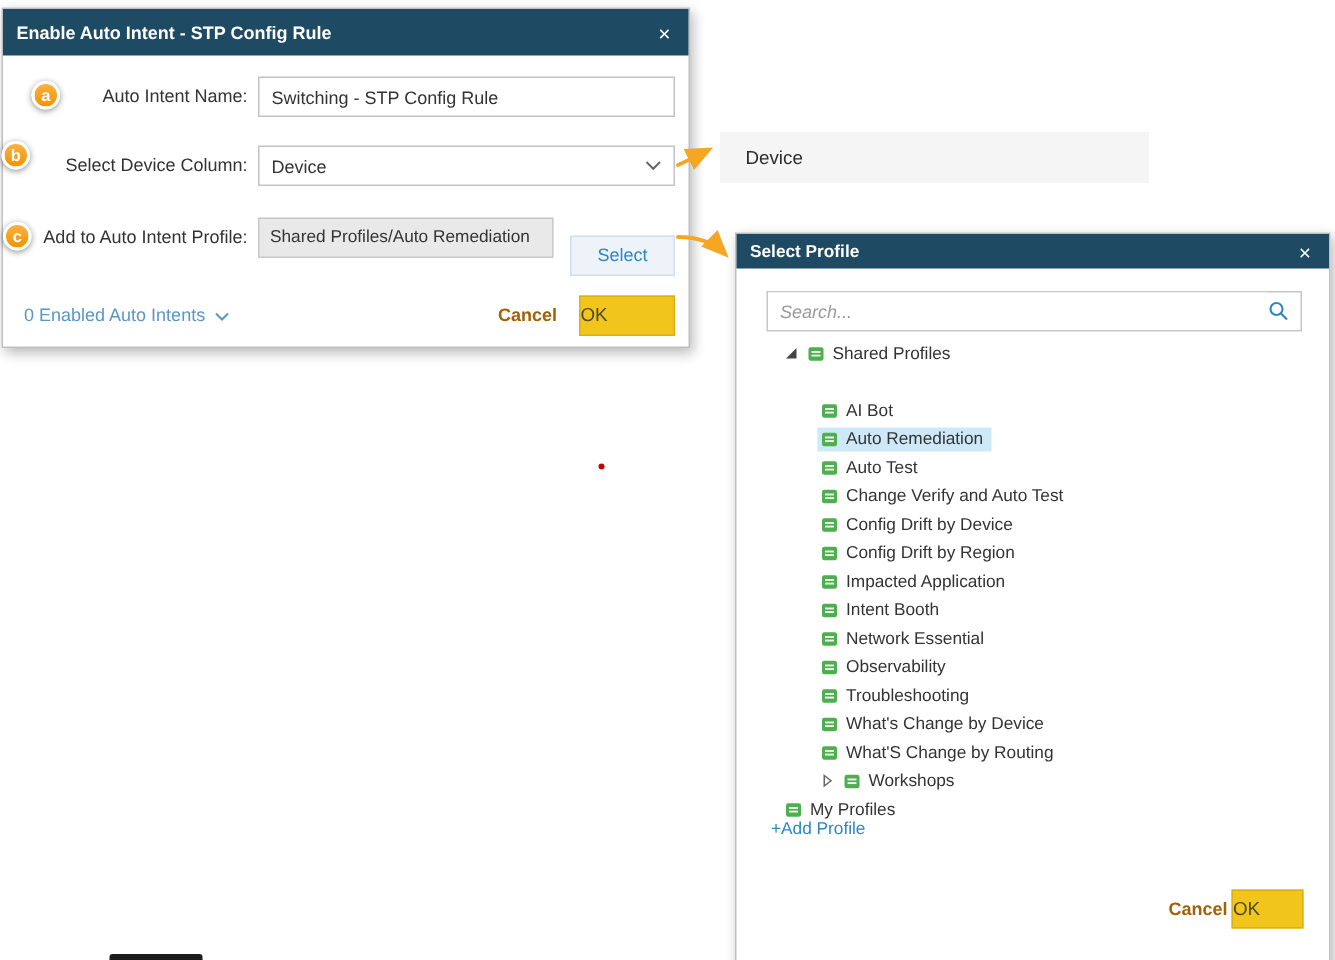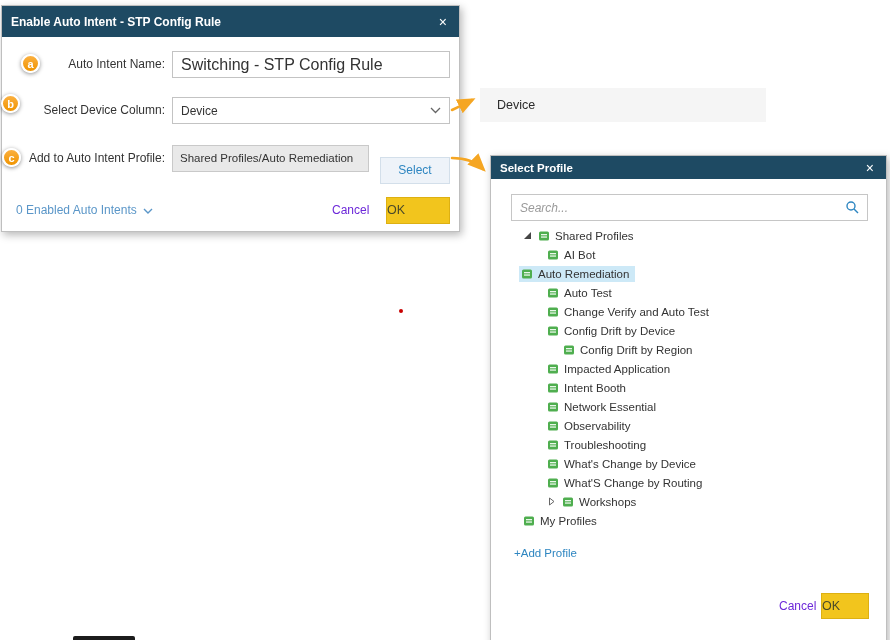--- a/index.html
+++ b/index.html
@@ -9,27 +9,27 @@
   
   .dlg { position: absolute; background: #fff; border: 1px solid #bfbfbf; box-shadow: 2px 3px 8px rgba(0,0,0,.28); }
   .dlg-header { display: flex; align-items: center; background: #1e4a63; color: #fff; padding: 0 9px; }
   .dlg-title { font-weight: bold; }
   .dlg-close { margin-left: auto; color: #fff; font-size: 14px; line-height: 1; cursor: pointer; padding: 2px 3px; }
 
   
   .dlg-main { left: 1px; top: 5px; width: 459px; height: 227px; z-index: 10; }
   .dlg-main .dlg-header { height: 31px; font-size: 12px; }
   .fld-label { position: absolute; left: 0; width: 163px; text-align: right; font-size: 12px; color: #333; height: 27px; line-height: 27px; }
-  .text-input { position: absolute; left: 170px; width: 278px; height: 27px; border: 1px solid #c3c3c3; font-family: "Liberation Sans", sans-serif; font-size: 16px; color: #333; padding: 0 8px; outline: none; }
+  .text-input { position: absolute; left: 170px; width: 278px; height: 27px; border: 1px solid #c3c3c3; font-family: "Liberation Sans", sans-serif; font-size: 12px; color: #333; padding: 0 8px; outline: none; }
   .select-box { position: absolute; left: 170px; width: 278px; height: 27px; border: 1px solid #c3c3c3; font-size: 12px; color: #333; display: flex; align-items: center; padding: 0 8px; cursor: pointer; background: #fff; }
   .select-box .chev { margin-left: auto; display: inline-flex; }
   .readonly-box { position: absolute; left: 170px; top: 139px; width: 197px; height: 27px; background: #e9e9e9; border: 1px solid #c9c9c9; font-size: 11.5px; color: #333; line-height: 25px; padding: 0 7px; white-space: nowrap; overflow: hidden; }
   .select-btn { position: absolute; left: 378px; top: 151px; width: 70px; height: 27px; background: #eef3f9; border: 1px solid #d3dfea; color: #2e86c1; font-size: 12px; text-align: center; line-height: 25px; cursor: pointer; }
   .enabled-intents { position: absolute; left: 14px; top: 191px; height: 27px; line-height: 27px; font-size: 12px; color: #5a96c8; display: flex; align-items: center; gap: 6px; cursor: pointer; }
-  .link-cancel { position: absolute; font-size: 12px; color: #6d28d9; cursor: pointer; }
+  .link-cancel { position: absolute; font-size: 12px; color: #a16207; cursor: pointer; font-weight: bold; }
   .dlg-main .link-cancel { left: 330px; top: 191px; height: 27px; line-height: 27px; }
   .btn-ok { position: absolute; background: #f2c51d; border: 1px solid #ddb012; color: #4a4a2a; font-size: 12.5px; text-align: left; cursor: pointer; }
   .dlg-main .btn-ok { left: 384px; top: 191px; width: 64px; height: 27px; line-height: 25px; }
 
   
   .badge { position: absolute; width: 19px; height: 19px; border-radius: 50%; background: linear-gradient(#fbb040, #f09400); border: 2px solid #fff; box-shadow: 0 1px 4px rgba(0,0,0,.45); color: #fff; font-size: 11px; font-weight: bold; display: flex; align-items: center; justify-content: center; z-index: 30; }
   .badge-a { left: 21px; top: 54px; }
   .badge-b { left: 1px; top: 94px; }
   .badge-c { left: 2px; top: 148px; }
 
@@ -133,33 +133,33 @@
             <span class="node-icon">
               <svg width="12" height="12" viewBox="0 0 12 12">
                 <rect x="1" y="1.5" width="10" height="9" rx="1.5" fill="#4fae4f"></rect>
                 <rect x="3" y="4" width="6" height="1.3" fill="#eaf7ea"></rect>
                 <rect x="3" y="6.4" width="6" height="1.3" fill="#eaf7ea"></rect>
               </svg>
             </span>
             <span class="node-label">Shared Profiles</span>
           </span>
         </div>
-        <div class="tree-row" style="padding-left: 54px;">
+        <div class="tree-row" style="padding-left: 54px; margin-top: 19px;">
           <span class="node">
             <span class="node-icon">
               <svg width="12" height="12" viewBox="0 0 12 12">
                 <rect x="1" y="1.5" width="10" height="9" rx="1.5" fill="#4fae4f"></rect>
                 <rect x="3" y="4" width="6" height="1.3" fill="#eaf7ea"></rect>
                 <rect x="3" y="6.4" width="6" height="1.3" fill="#eaf7ea"></rect>
               </svg>
             </span>
             <span class="node-label">AI Bot</span>
           </span>
         </div>
-        <div class="tree-row" style="padding-left: 28px;">
+        <div class="tree-row" style="padding-left: 54px;">
           <span class="node selected">
             <span class="node-icon">
               <svg width="12" height="12" viewBox="0 0 12 12">
                 <rect x="1" y="1.5" width="10" height="9" rx="1.5" fill="#4fae4f"></rect>
                 <rect x="3" y="4" width="6" height="1.3" fill="#eaf7ea"></rect>
                 <rect x="3" y="6.4" width="6" height="1.3" fill="#eaf7ea"></rect>
               </svg>
             </span>
             <span class="node-label">Auto Remediation</span>
           </span>
@@ -193,21 +193,21 @@
             <span class="node-icon">
               <svg width="12" height="12" viewBox="0 0 12 12">
                 <rect x="1" y="1.5" width="10" height="9" rx="1.5" fill="#4fae4f"></rect>
                 <rect x="3" y="4" width="6" height="1.3" fill="#eaf7ea"></rect>
                 <rect x="3" y="6.4" width="6" height="1.3" fill="#eaf7ea"></rect>
               </svg>
             </span>
             <span class="node-label">Config Drift by Device</span>
           </span>
         </div>
-        <div class="tree-row" style="padding-left: 54px; margin-left: 16px;">
+        <div class="tree-row" style="padding-left: 54px;">
           <span class="node">
             <span class="node-icon">
               <svg width="12" height="12" viewBox="0 0 12 12">
                 <rect x="1" y="1.5" width="10" height="9" rx="1.5" fill="#4fae4f"></rect>
                 <rect x="3" y="4" width="6" height="1.3" fill="#eaf7ea"></rect>
                 <rect x="3" y="6.4" width="6" height="1.3" fill="#eaf7ea"></rect>
               </svg>
             </span>
             <span class="node-label">Config Drift by Region</span>
           </span>

